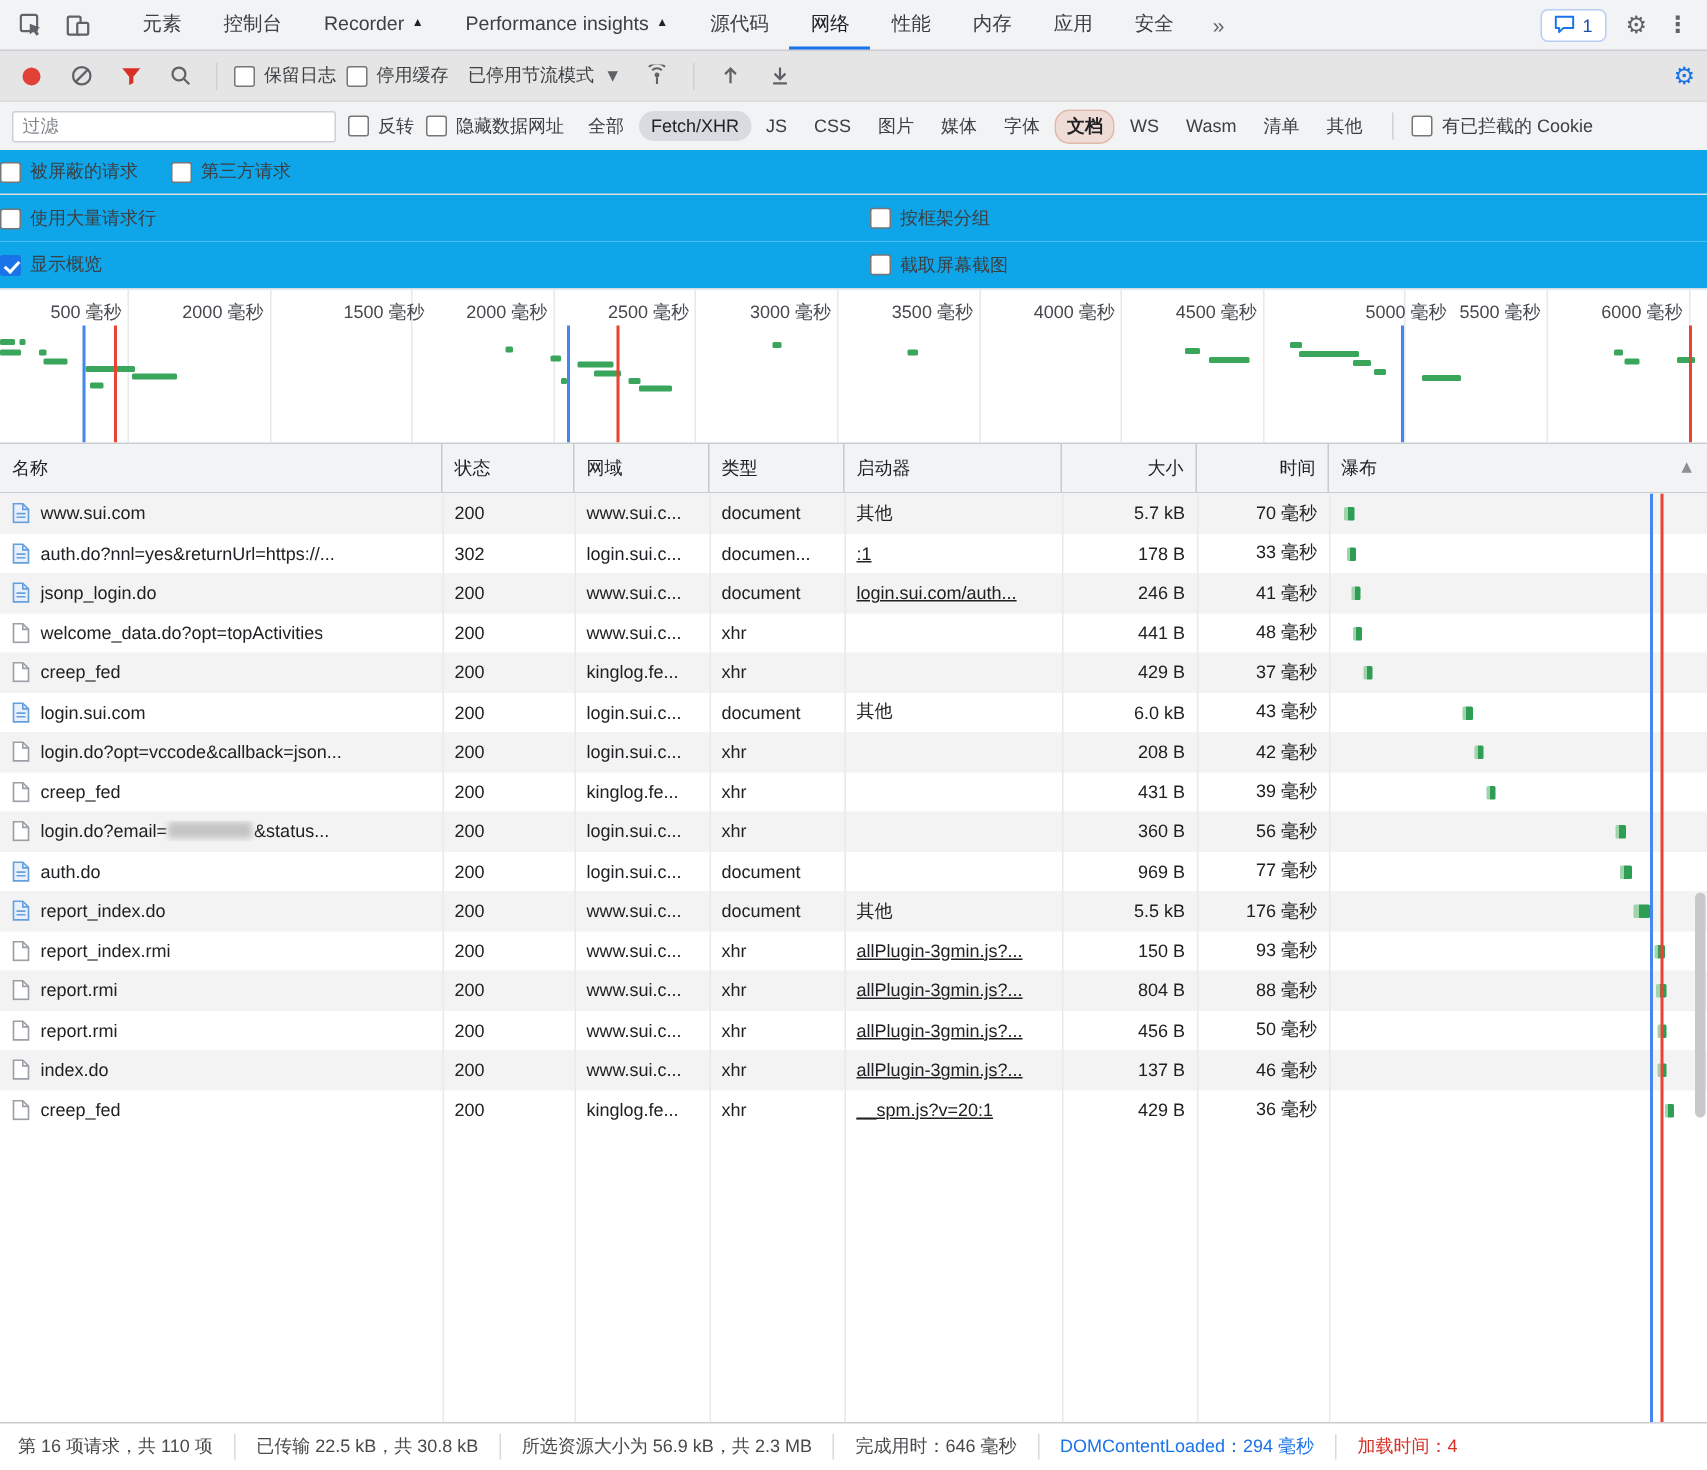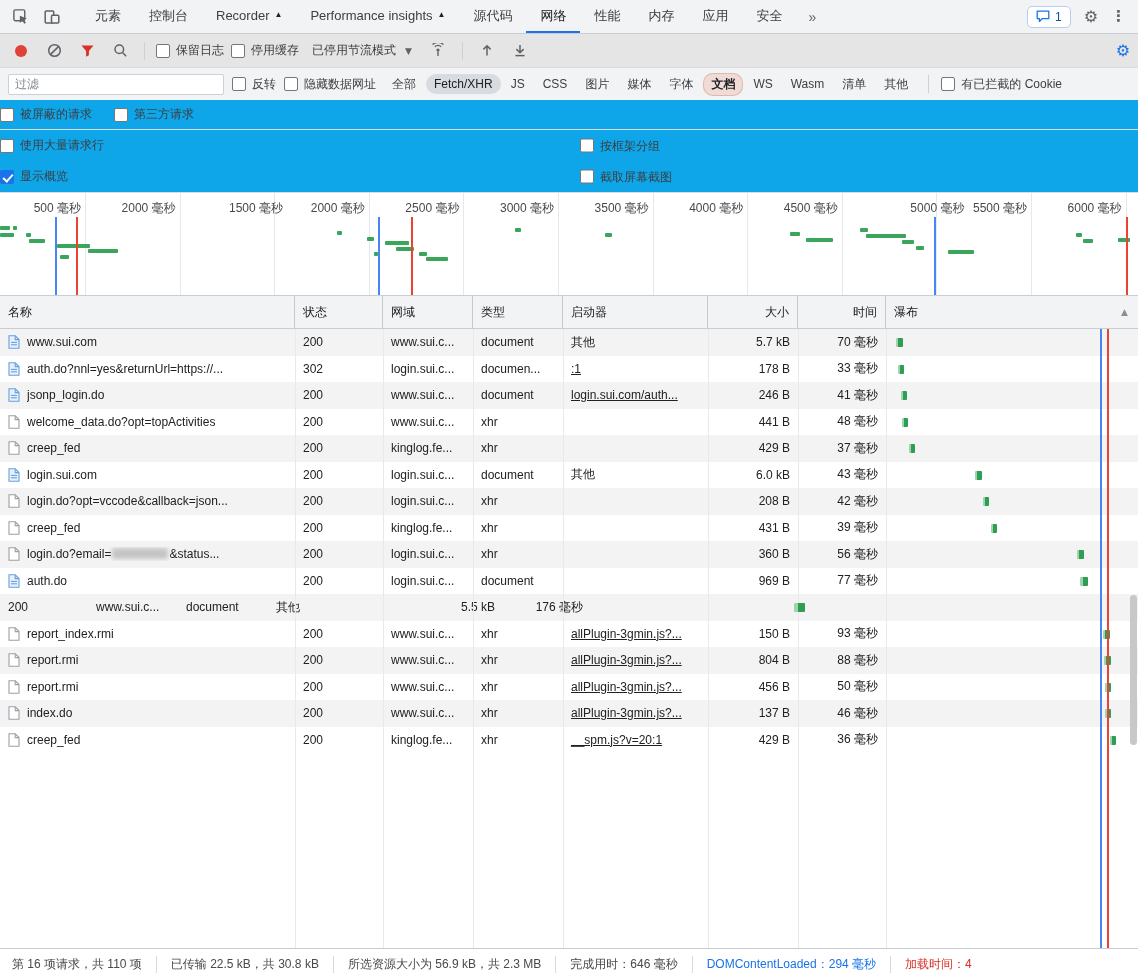--- a/index.html
+++ b/index.html
@@ -595,20 +595,31 @@
         <div class="cell c-domain">login.sui.c...</div>
         <div class="cell c-type">document</div>
         <div class="cell c-init"></div>
         <div class="cell c-size">969 B</div>
         <div class="cell c-time">77 毫秒</div>
         <div class="cell c-wf">
           <div class="wf-bar" style="left: 194px; width: 8px;"></div>
         </div>
       </div>
       <div class="row odd">
+        <div class="cell c-name">
+          <span class="fileicon">
+            <svg width="12" height="14" viewBox="0 0 12 14">
+              <path d="M1 .8 h6.2 L11 4.6 v8.6 H1z" fill="#e8f0fe" stroke="#66a0dc" stroke-width="1.1"></path>
+              <path d="M7.2 .8 v3.8 H11" fill="none" stroke="#66a0dc" stroke-width="1.1"></path>
+              <line x1="3" y1="7.4" x2="9" y2="7.4" stroke="#66a0dc" stroke-width="1.1"></line>
+              <line x1="3" y1="9.8" x2="9" y2="9.8" stroke="#66a0dc" stroke-width="1.1"></line>
+            </svg>
+          </span>
+          <span class="nm">report_index.do</span>
+        </div>
         <div class="cell c-status">200</div>
         <div class="cell c-domain">www.sui.c...</div>
         <div class="cell c-type">document</div>
         <div class="cell c-init">
           <span>其他</span>
         </div>
         <div class="cell c-size">5.5 kB</div>
         <div class="cell c-time">176 毫秒</div>
         <div class="cell c-wf">
           <div class="wf-bar" style="left: 203px; width: 11px;"></div>

